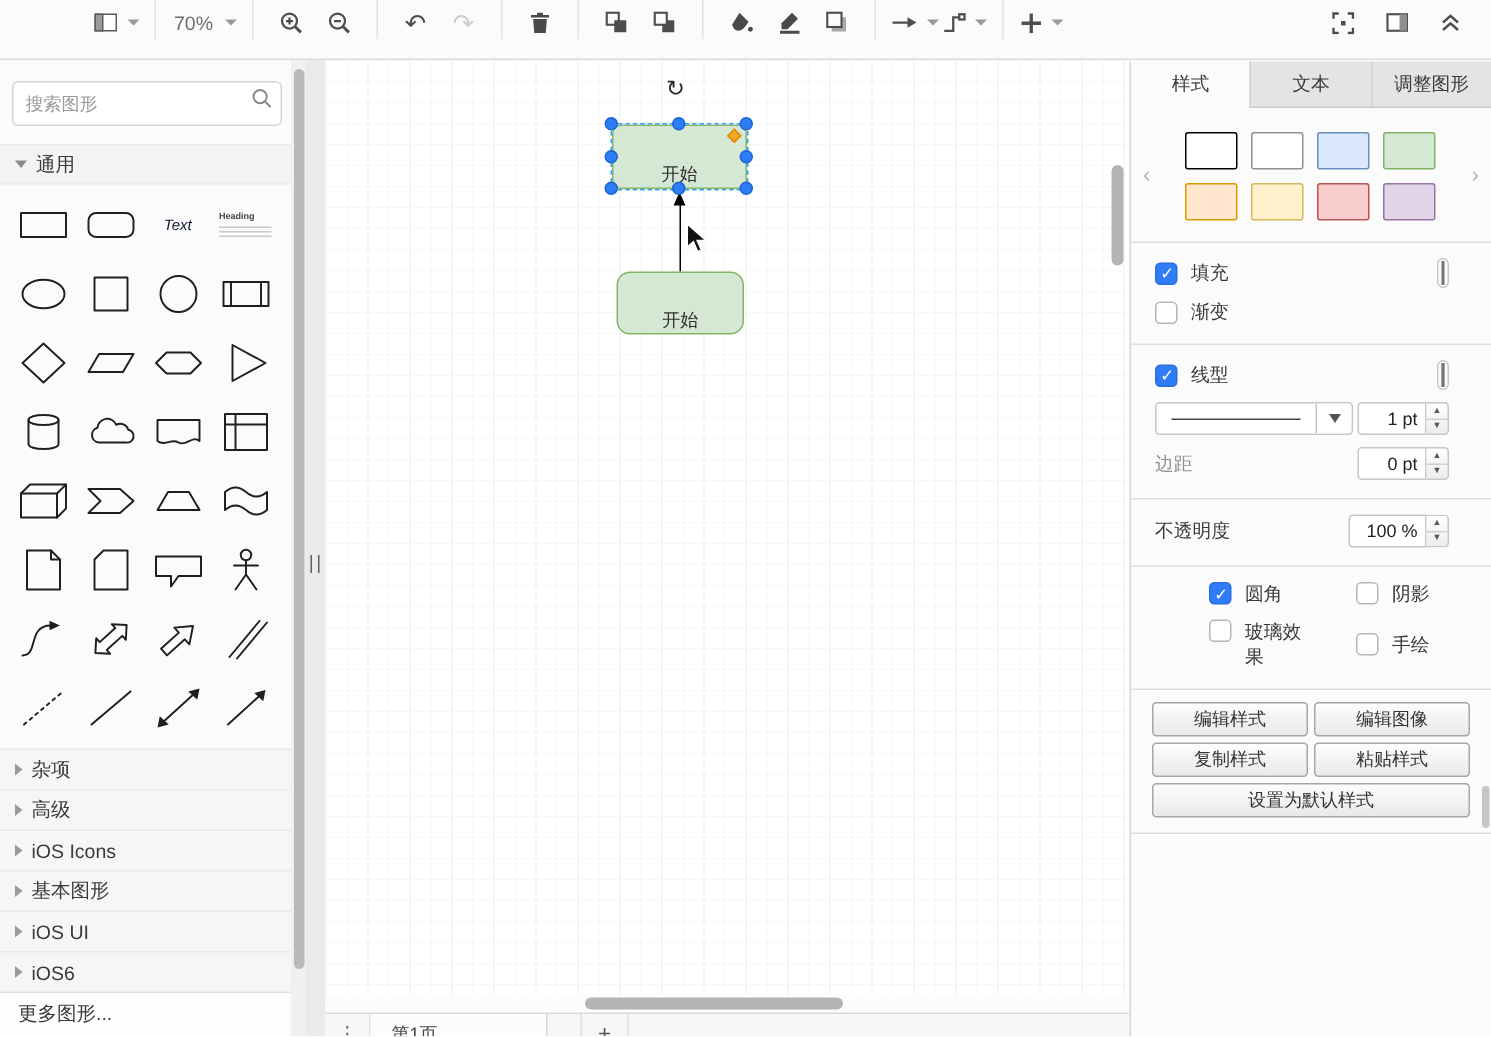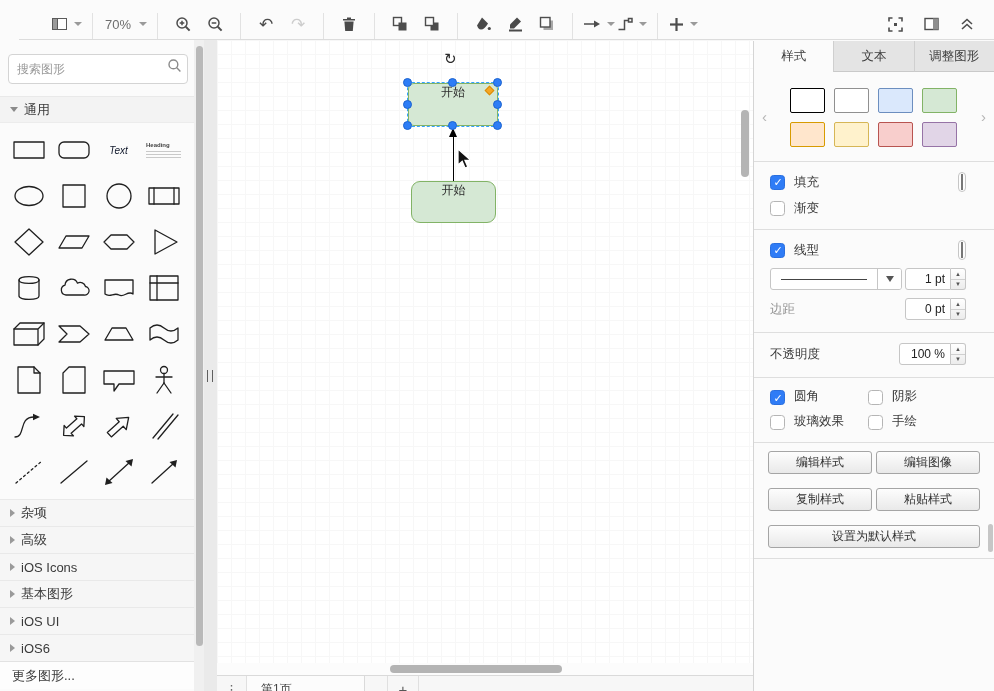--- a/index.html
+++ b/index.html
@@ -2,21 +2,21 @@
 <html><head>
 <meta charset="utf-8">
 <style>
   * { margin:0; padding:0; box-sizing:border-box; }
   html,body { background:#fff; }
   body { font-family:"Liberation Sans","DejaVu Sans",sans-serif; }
   #app { position:relative; width:994px; height:691px; overflow:hidden; background:#fbfbfb; color:#333; }
 
   
   .toolbar { position:absolute; top:0; left:0; right:0; height:40px; background:#fbfbfb;
-    border-bottom:1px solid #dcdcdc; display:flex; align-items:flex-end; padding-left:22px;margin-left:19px; }
+    border-bottom:1px solid #dcdcdc; display:flex; align-items:flex-start; padding-left:52px; }
   .tb-group { display:flex; align-items:center; gap:2px; padding:0 10px; }
   .tb-sep { width:1px; height:26px; background:#e2e2e2; }
   .tb-btn { display:flex; align-items:center; justify-content:center; min-width:30px; height:30px;
     border-radius:3px; color:#4d4d4d; cursor:default; gap:4px; }
   .tb-btn svg { display:block; }
   .tb-btn.disabled { color:#cdcdcd; }
   .caret { width:0; height:0; border-left:4px solid transparent; border-right:4px solid transparent;
     border-top:4px solid #9a9a9a; margin-left:2px; }
   .zoom-label { font-size:13px; color:#6e6e6e; padding:0 2px; }
   .tb-right { margin-left:auto; display:flex; align-items:center; gap:6px; padding-right:12px; }
@@ -51,21 +51,21 @@
 
   
   .canvas { position:absolute; left:217px; top:40px; width:536px; bottom:0; background:#fff; overflow:hidden; }
   .canvas-grid { position:absolute; left:0; right:0; top:0; height:623px; background-color:#ffffff;
     background-image:
       linear-gradient(#f7f7f7 1px, transparent 1px),
       linear-gradient(90deg, #f7f7f7 1px, transparent 1px),
       linear-gradient(#ebebeb 1px, transparent 1px),
       linear-gradient(90deg, #ebebeb 1px, transparent 1px);
     background-size:14px 14px,14px 14px,28px 28px,28px 28px; }
-  .node { position:absolute; display:flex; align-items:flex-start; justify-content:center;
+  .node { position:absolute; display:flex; align-items:flex-end; justify-content:center;
     font-size:12px; color:#2d2d2d; border:1px solid; }
   .node1 { left:191px; top:43px; width:90px; height:43px; border-radius:6px; }
   .node2 { left:194px; top:141px; width:85px; height:42px; border-radius:9px; }
   .sel-outline { position:absolute; left:190px; top:42px; width:92px; height:45px;
     border:1px dashed #33a2ff; pointer-events:none; }
   .handle { position:absolute; width:9px; height:9px; border-radius:50%; background:#2d7df6;
     border:1px solid #1c63cf; }
   .rot-diamond { position:absolute; left:269px; top:47px; width:7px; height:7px; background:#f5a623;
     border:1px solid #d88c0a; transform:rotate(45deg); }
   .rotator { position:absolute; left:227px; top:10px; font-size:15px; color:#2b2b2b; }
@@ -113,22 +113,22 @@
   .combo-btn { width:24px; border-left:1px solid #c6c6c6; display:flex; align-items:center; justify-content:center; background:#fff; }
   .combo-btn .tri { width:0; height:0; border-left:4.5px solid transparent; border-right:4.5px solid transparent; border-top:6px solid #555; }
   .num-wrap { display:flex; margin-left:auto; }
   .num-input { width:46px; height:22px; border:1px solid #c6c6c6; border-radius:3px 0 0 3px; background:#fff;
     font-size:12px; text-align:right; padding-right:5px; color:#222; font-family:inherit; outline:none; }
   .stepper { width:15px; height:22px; border:1px solid #c6c6c6; border-left:none; border-radius:0 3px 3px 0;
     background:linear-gradient(#fff,#ececec); display:flex; flex-direction:column; }
   .stepper span { flex:1; display:flex; align-items:center; justify-content:center; font-size:6px; color:#555; line-height:1; }
   .stepper span:first-child { border-bottom:1px solid #d0d0d0; }
   .muted { color:#909090; }
-  .half { width:50%; display:flex; align-items:flex-end; }
-  .btn-grid { padding:8px 14px 10px 14px; display:flex; flex-direction:column; gap:14px; border-bottom:1px solid #dedede; }
+  .half { width:50%; display:flex; align-items:flex-start;margin-left:36px; }
+  .btn-grid { padding:8px 14px 10px 14px; display:flex; flex-direction:column; gap:4px; border-bottom:1px solid #dedede; }
   .btn-row { display:flex; gap:4px; }
   .fp-btn { flex:1; height:23px; font-size:12px; color:#333; background:linear-gradient(#fdfdfd,#e9e9e9);
     border:1px solid #a5a5a5; border-radius:3px; display:flex; align-items:center; justify-content:center; cursor:default; }
   .fp-scroll-thumb { position:absolute; right:1px; top:483px; width:5px; height:28px; background:#c6c6c6; border-radius:3px; }
 </style>
 </head>
 <body>
 
 <div id="app">
 

